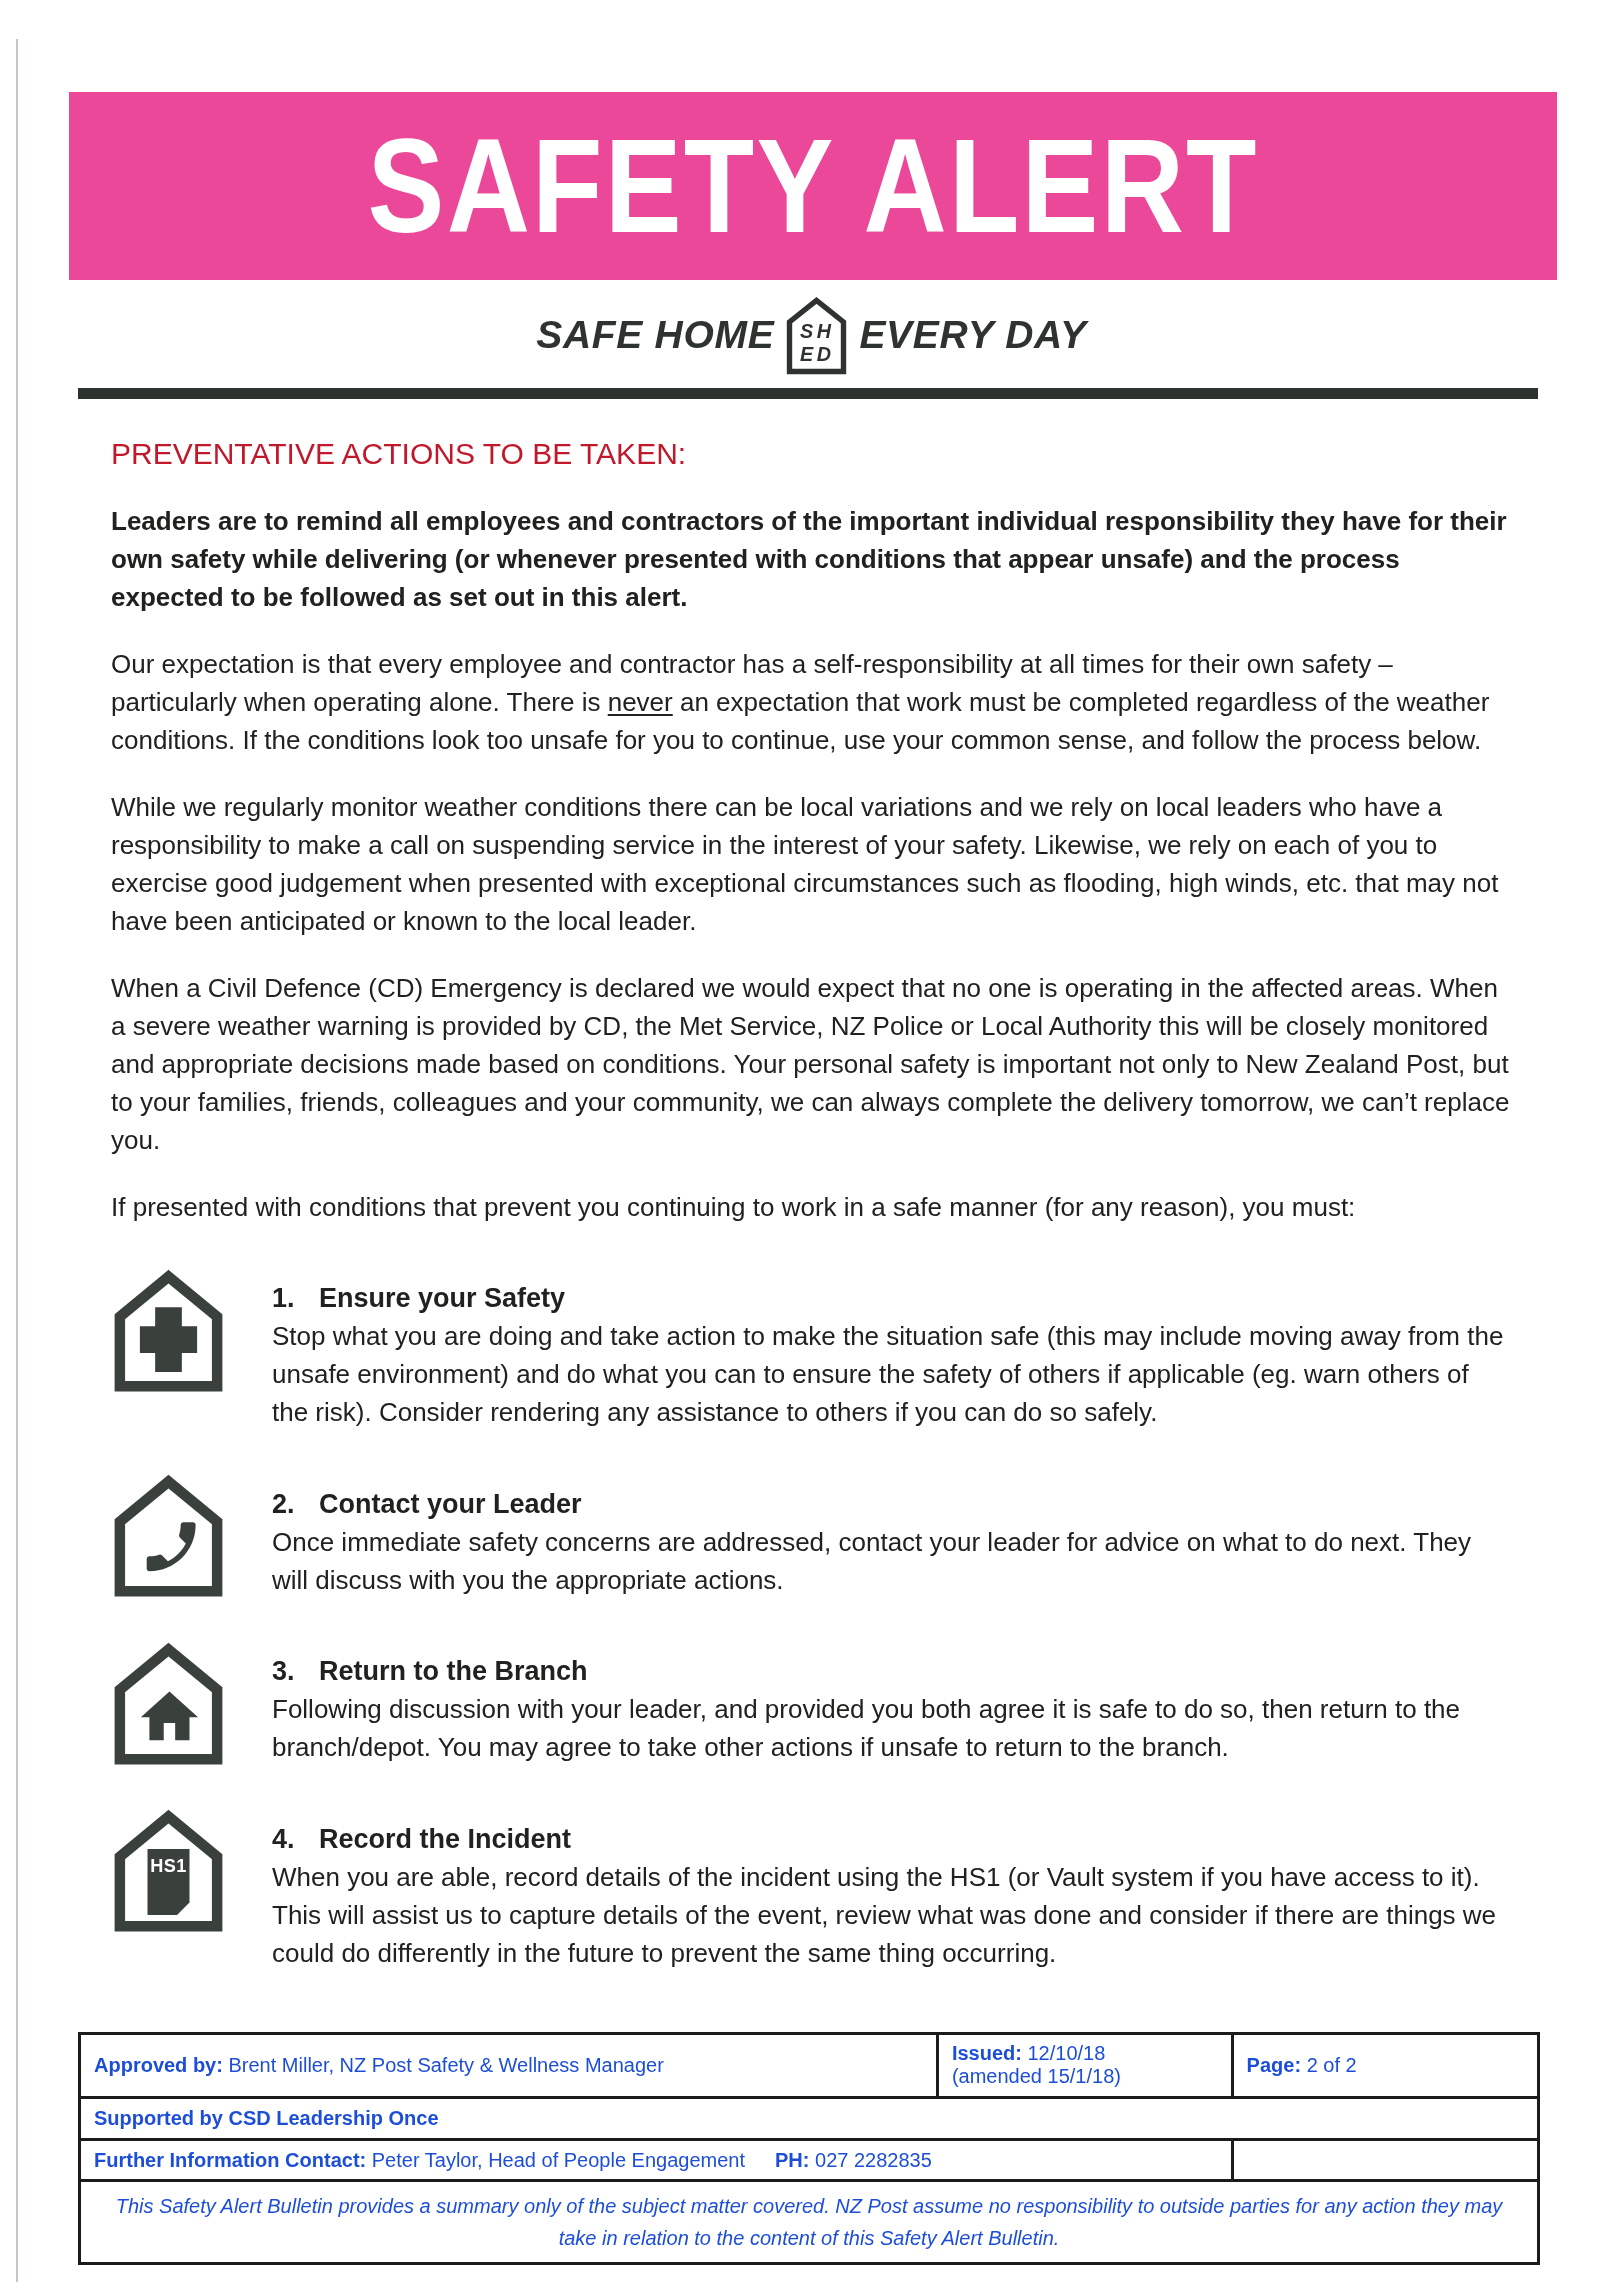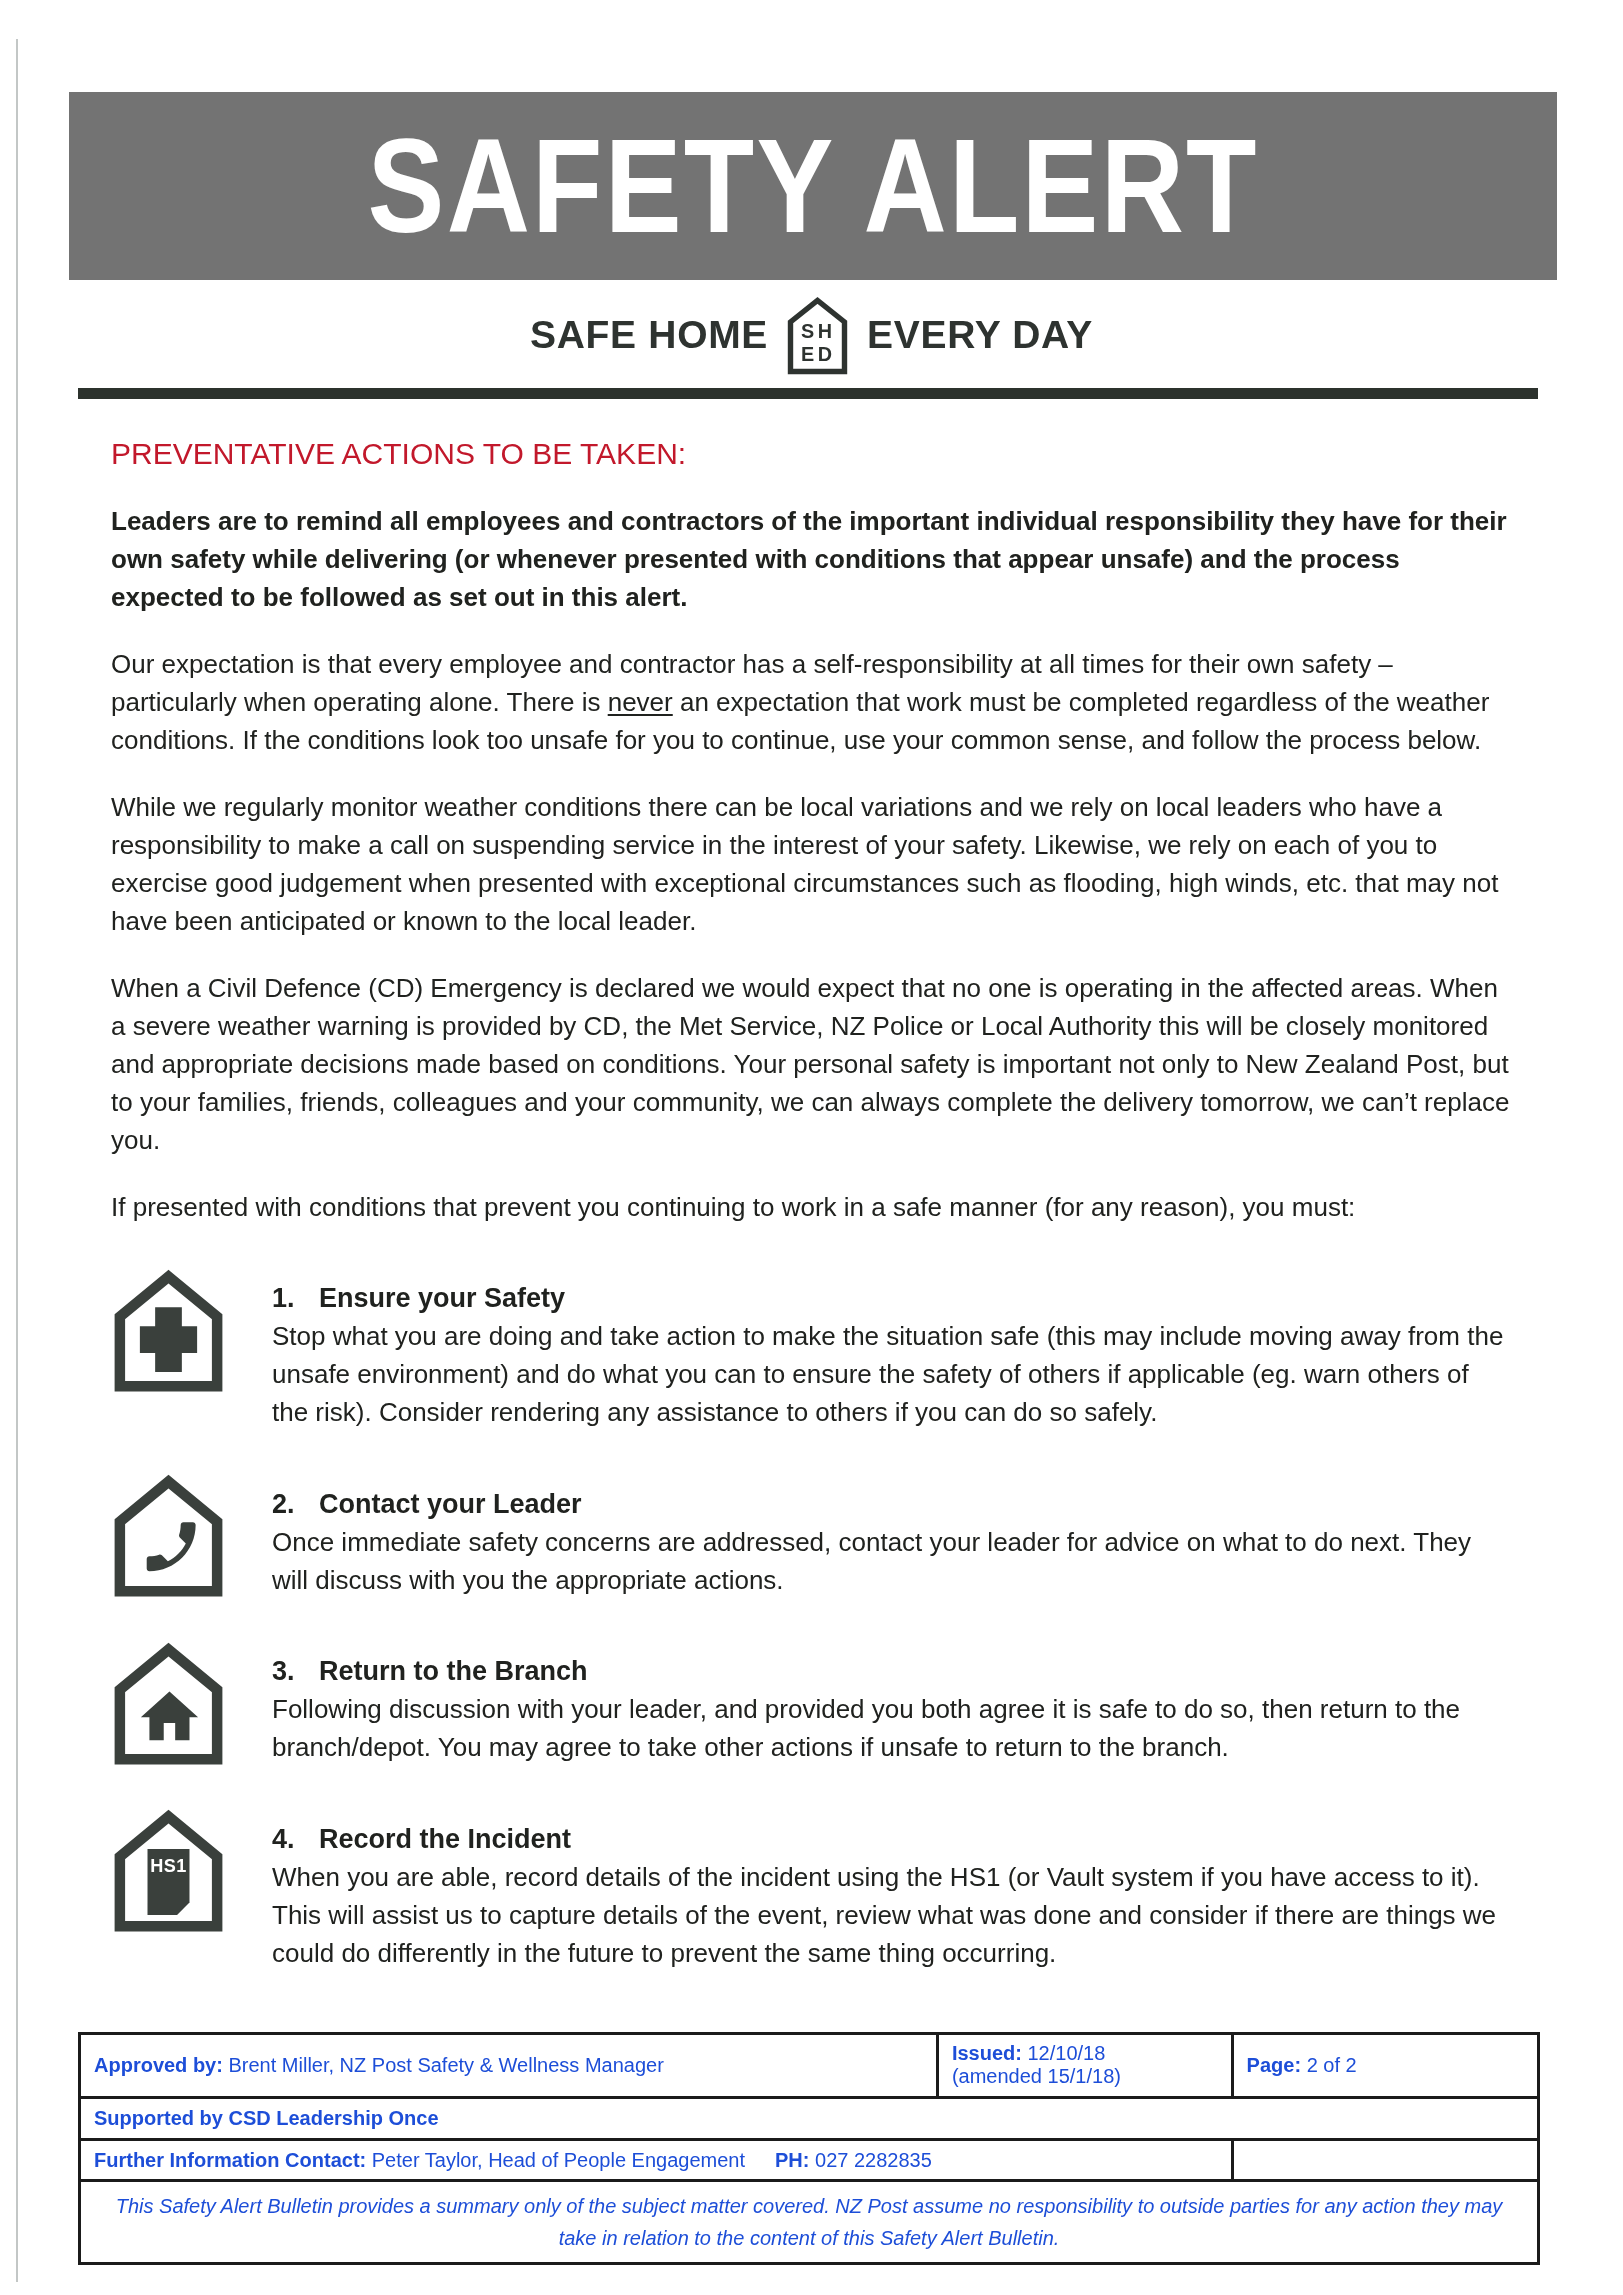--- a/index.html
+++ b/index.html
@@ -3,27 +3,27 @@
 <meta charset="utf-8">
 <style>
   html,body{margin:0;padding:0;}
   body{
     width:1623px;height:2295px;background:#ffffff;position:relative;overflow:hidden;
     font-family:"Liberation Sans",sans-serif;color:#20221f;
   }
   .scan-edge{position:absolute;left:16.3px;top:39px;width:1.3px;height:2243px;background:#c3c7c6;}
 
   
-  .banner{margin:92px 0 0 69px;width:1488px;height:188px;background:#737373;
+  .banner{margin:92px 0 0 69px;width:1488px;height:188px;background:#ec4899;
     display:flex;align-items:center;justify-content:center;}
   .banner-title{color:#ffffff;font-size:134px;font-weight:bold;letter-spacing:2.6px;
     transform:scaleX(0.86);white-space:nowrap;line-height:1;}
 
   
-  .shed-row{height:105px;display:flex;align-items:center;justify-content:center;gap:18px;margin-top:2.6px;}
+  .shed-row{height:105px;display:flex;align-items:center;justify-content:center;gap:11px;margin-top:2.6px;font-style:italic;}
   .shed-text{font-size:39px;font-weight:bold;color:#2e3330;letter-spacing:0.7px;}
   .shed-logo{width:63px;height:81px;}
   .shed-logo polygon{fill:none;stroke:#2e3330;stroke-width:6;}
   .shed-logo text{font-size:22px;font-weight:bold;fill:#2e3330;letter-spacing:4px;
     font-family:"Liberation Sans",sans-serif;text-anchor:middle;}
   .divider{margin-left:78px;width:1460px;height:11px;background:#2c322d;}
 
   
   .content{margin-left:111px;width:1400px;}
   .red-heading{margin:38px 0 31px 0;font-size:30px;font-weight:normal;color:#c2182b;}

